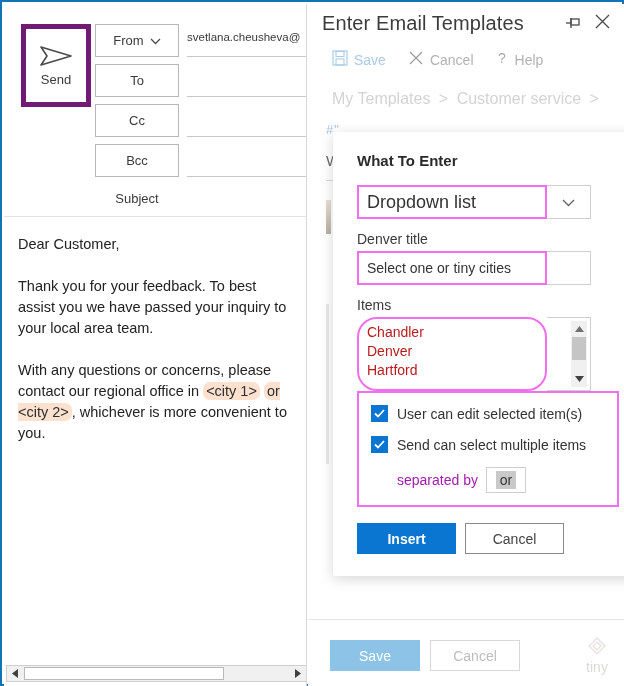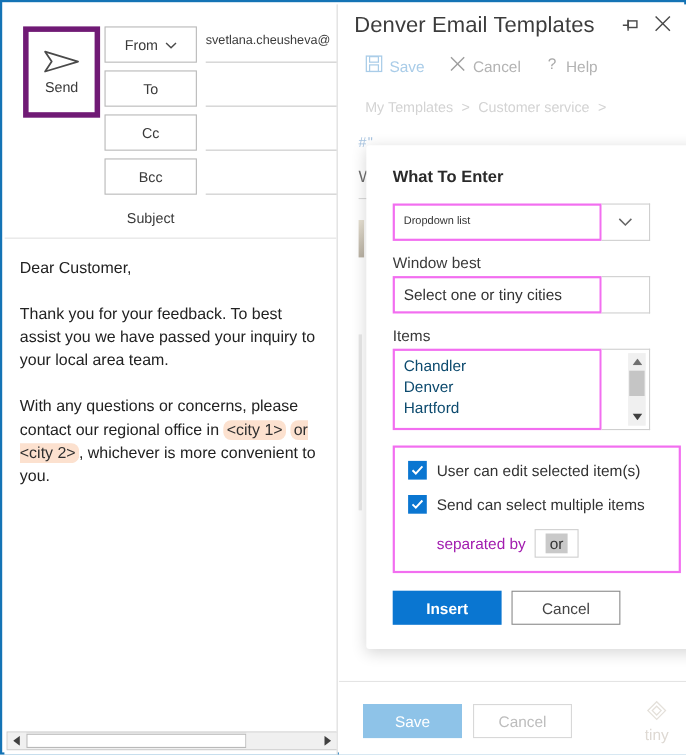--- a/index.html
+++ b/index.html
@@ -188,21 +188,21 @@
     font-size: 14px;
     cursor: pointer;
   }
   #tb-save  { color: #a9cce8; }
   #tb-cancel{ color: #b3b3b3; }
   #tb-help  { color: #b3b3b3; }
 
   #breadcrumb {
     position: absolute;
     left: 24px; top: 86px;
-    font-size: 13px;
+    font-size: 16px;
     color: #d3d3d3;
   }
   #breadcrumb .crumb { cursor: pointer; }
   #breadcrumb .sep { margin: 0 4px; }
 
   
   #behind-marker {
     position: absolute;
     left: 18px; top: 118px;
     font-size: 13px;
@@ -312,21 +312,21 @@
   #type-row {
     position: relative;
     height: 34px;
     display: flex;
   }
   #type-value {
     width: 190px;
     height: 34px;
     line-height: 30px;
     padding: 0 8px;
-    font-size: 10px;
+    font-size: 18px;
     color: #333;
     background: #fff;
     box-sizing: border-box;
     cursor: text;
   }
   #type-arrow {
     width: 44px;
     height: 34px;
     border: 1px solid #cfcfcf;
     border-left: none;
@@ -366,23 +366,24 @@
     display: flex;
     height: 74px;
   }
   #items-list {
     width: 190px; height: 74px;
     background: #fff;
     box-sizing: border-box;
     padding: 4px 8px;
     font-size: 14px;
     line-height: 19px;
-    color: #0c4a6e;
+    color: #b91c1c;
     overflow: hidden;
     cursor: text;
+    border-radius: 20px;
   }
   #items-scroll-col {
     width: 44px; height: 74px;
     border: 1px solid #cfcfcf;
     border-left: none;
     box-sizing: border-box;
     background: #fff;
     position: relative;
   }
   #items-scrollbar {
@@ -403,21 +404,20 @@
     height: 23px;
     margin: 0 1px;
     background: #c5c5c5;
     cursor: pointer;
     flex: 0 0 auto;
   }
   #items-scrollbar .sbv-track { flex: 1 1 auto; }
 
   
   #options-box {
-    margin-top: 14px;
     padding: 12px 10px 12px 12px;
   }
   .check-row {
     display: flex;
     align-items: center;
     gap: 9px;
     margin-bottom: 14px;
   }
   .check-row:last-of-type { margin-bottom: 10px; }
   .checkbox {
@@ -540,21 +540,21 @@
       <div class="sb-arrow">
         <svg width="7" height="9" viewBox="0 0 7 9">
             <path d="M1 0 L7 4.5 L1 9 Z" fill="#404040"></path>
           </svg>
       </div>
     </div>
   </div>
 
   <div id="templates-pane">
 
-    <div id="pane-title">Denver Email Templates</div>
+    <div id="pane-title">Enter Email Templates</div>
 
     <div id="pin-icon">
       <svg width="16" height="14" viewBox="0 0 16 14">
         <path d="M0 7 H5" stroke="#4a4a4a" stroke-width="1.3" fill="none"></path>
         <path d="M5 2 V12" stroke="#4a4a4a" stroke-width="1.3" fill="none"></path>
         <rect x="5" y="3" width="8" height="6" fill="none" stroke="#4a4a4a" stroke-width="1.3"></rect>
       </svg>
     </div>
     <div id="close-icon">
       <svg width="15" height="15" viewBox="0 0 15 15">
@@ -624,21 +624,21 @@
         <div id="type-value" class="outline-pink">Dropdown list</div>
         <div id="type-arrow">
           <span>
             <svg width="13" height="8" viewBox="0 0 13 8">
                 <path d="M1 1 L6.5 6.5 L12 1" fill="none" stroke="#666" stroke-width="1.4"></path>
               </svg>
           </span>
         </div>
       </div>
 
-      <div class="field-label">Window best</div>
+      <div class="field-label">Denver title</div>
       <div id="wintitle-row">
         <div id="wintitle-input" class="outline-pink">Select one or tiny cities</div>
         <div id="wintitle-filler"></div>
       </div>
 
       <div class="field-label">Items</div>
       <div id="items-row">
         <div id="items-list" class="outline-pink">
           <div>Chandler</div>
           <div>Denver</div>

